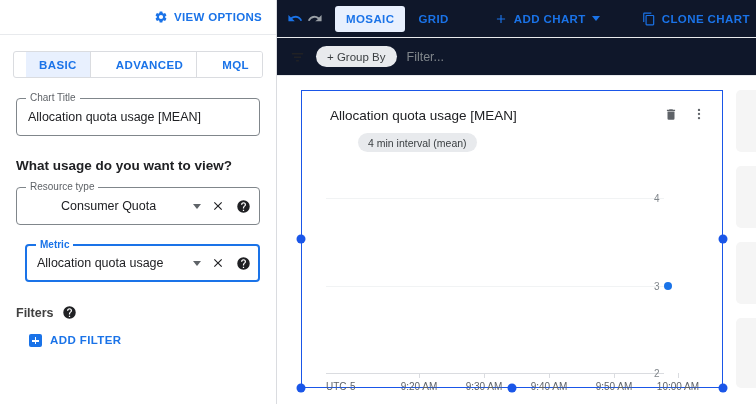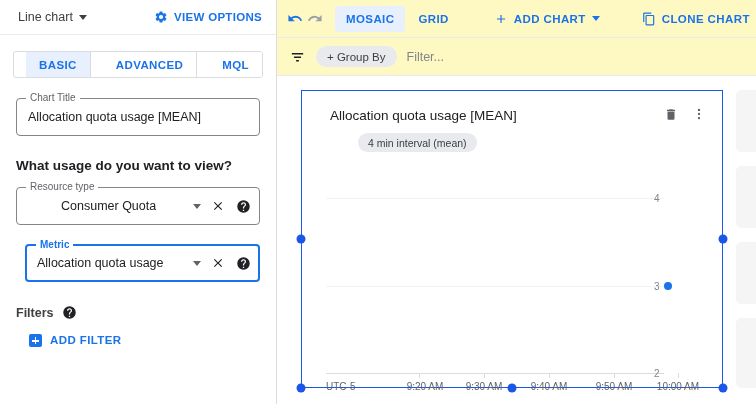--- a/index.html
+++ b/index.html
@@ -175,21 +175,21 @@
     content: ""; position: absolute; background: #fff;
   }
   .plus-box::before { left: 3px; right: 3px; top: 6px; height: 1.6px; }
   .plus-box::after { top: 3px; bottom: 3px; left: 5.7px; width: 1.6px; }
 
   
   .right-panel {
     position: relative;
     flex: 1 1 auto;
     height: 404px;
-    background: #fef9c3;
+    background: #0f172a;
     overflow: hidden;
   }
   .rp-toolbar {
     height: 38px;
     display: flex;
     align-items: center;
     padding: 0 10px;
     border-bottom: 1px solid #e8eaed;
     gap: 2px;
   }
@@ -372,24 +372,20 @@
   }
 </style>
 </head>
 <body>
 
 <div id="app">
 
   <div class="left-panel">
 
     <div class="lp-toolbar">
-      <div class="chart-type-select">
-        <span>Line chart</span>
-        <span class="caret-down"></span>
-      </div>
       <div class="view-options-btn">
         <svg class="gear-ico" viewBox="0 0 24 24" fill="#1a73e8">
           <path d="M19.14 12.94c.04-.3.06-.61.06-.94 0-.32-.02-.64-.07-.94l2.03-1.58a.49.49 0 0 0 .12-.61l-1.92-3.32a.49.49 0 0 0-.59-.22l-2.39.96a7.03 7.03 0 0 0-1.62-.94l-.36-2.54a.48.48 0 0 0-.48-.41h-3.84a.48.48 0 0 0-.48.41l-.36 2.54c-.59.24-1.13.57-1.62.94l-2.39-.96a.48.48 0 0 0-.59.22L2.74 8.87c-.12.21-.08.47.12.61l2.03 1.58c-.05.3-.09.63-.09.94s.02.64.07.94l-2.03 1.58a.49.49 0 0 0-.12.61l1.92 3.32c.12.22.37.29.59.22l2.39-.96c.5.38 1.03.7 1.62.94l.36 2.54c.05.24.25.41.48.41h3.84c.24 0 .44-.17.48-.41l.36-2.54c.59-.24 1.13-.56 1.62-.94l2.39.96c.22.08.47 0 .59-.22l1.92-3.32a.49.49 0 0 0-.12-.61l-2.01-1.58zM12 15.6A3.6 3.6 0 1 1 12 8.4a3.6 3.6 0 0 1 0 7.2z"></path>
         </svg>
         <span>VIEW OPTIONS</span>
       </div>
     </div>
 
     <div class="tabs-row">
       <div class="tabs">
@@ -545,21 +541,21 @@
           <div class="axis-line" style="top:204px;"></div>
           <div class="ytick" style="top:204px;">2</div>
 
           <div class="xtick-mark" style="left:117px;top:204px;"></div>
           <div class="xtick-mark" style="left:182px;top:204px;"></div>
           <div class="xtick-mark" style="left:247px;top:204px;"></div>
           <div class="xtick-mark" style="left:312px;top:204px;"></div>
           <div class="xtick-mark" style="left:376px;top:204px;"></div>
 
           <div class="tz-label" style="top:212px;">UTC-5</div>
-          <div class="xtick-label" style="left:117px;top:212px;margin-left:6px;">9:20 AM</div>
+          <div class="xtick-label" style="left:117px;top:212px;">9:20 AM</div>
           <div class="xtick-label" style="left:182px;top:212px;">9:30 AM</div>
           <div class="xtick-label" style="left:247px;top:212px;">9:40 AM</div>
           <div class="xtick-label" style="left:312px;top:212px;">9:50 AM</div>
           <div class="xtick-label" style="left:376px;top:212px;">10:00 AM</div>
         </div>
       </div>
 
       <div class="handle" style="left:24px;top:163px;"></div>
       <div class="handle" style="left:446px;top:163px;"></div>
       <div class="handle" style="left:24px;top:312px;"></div>

